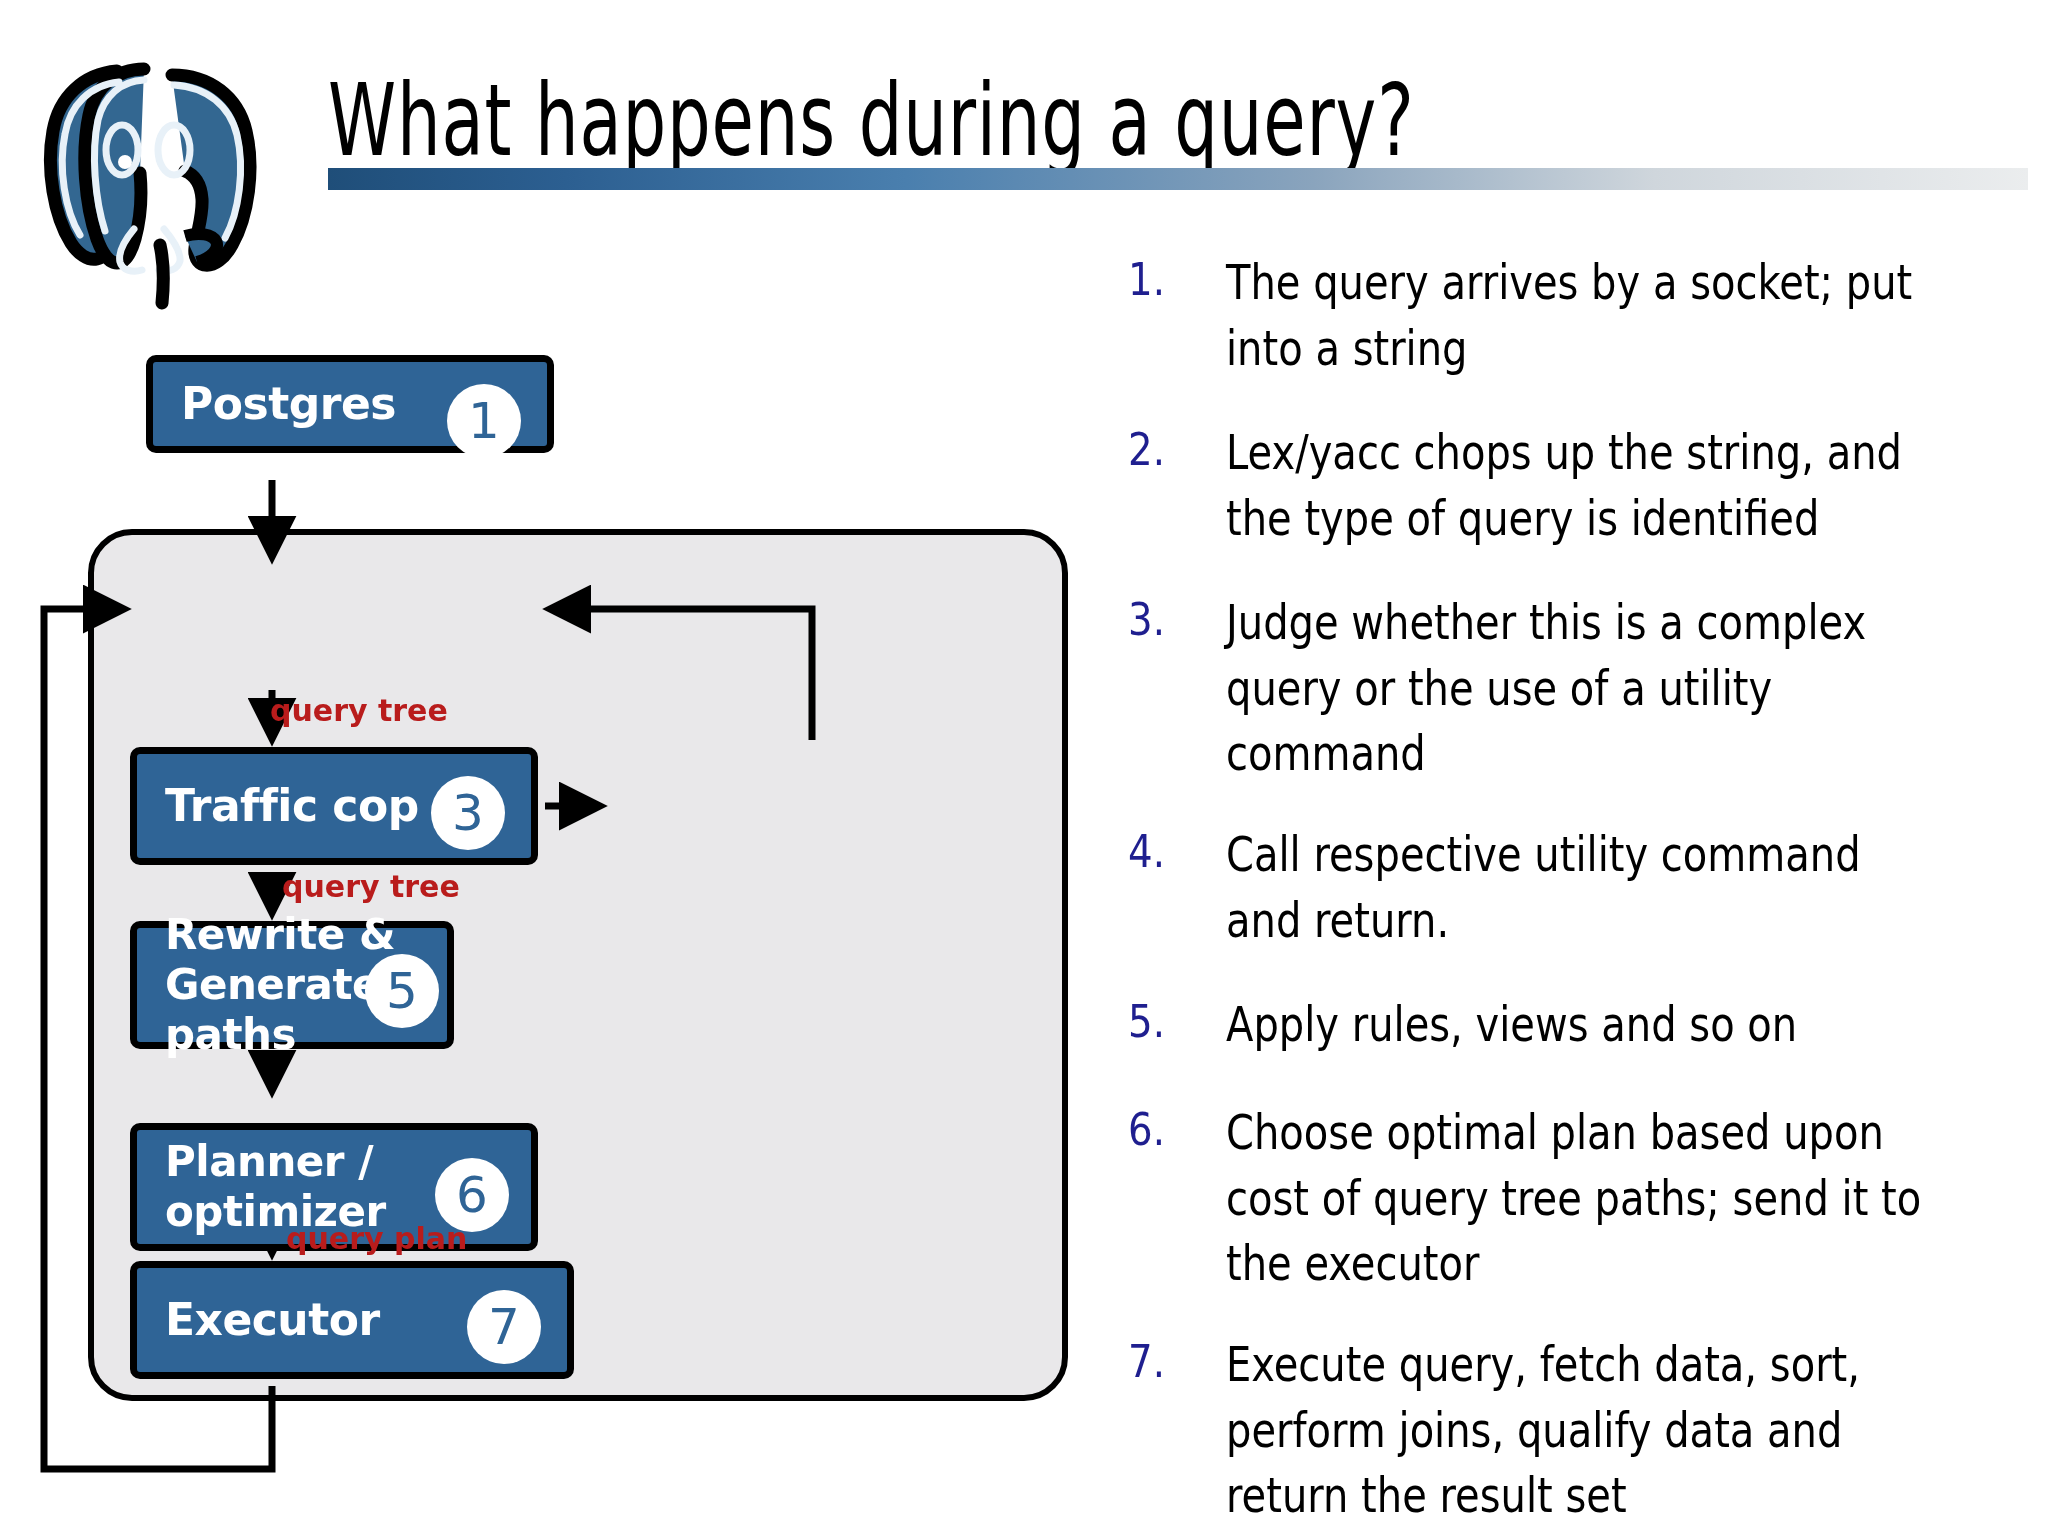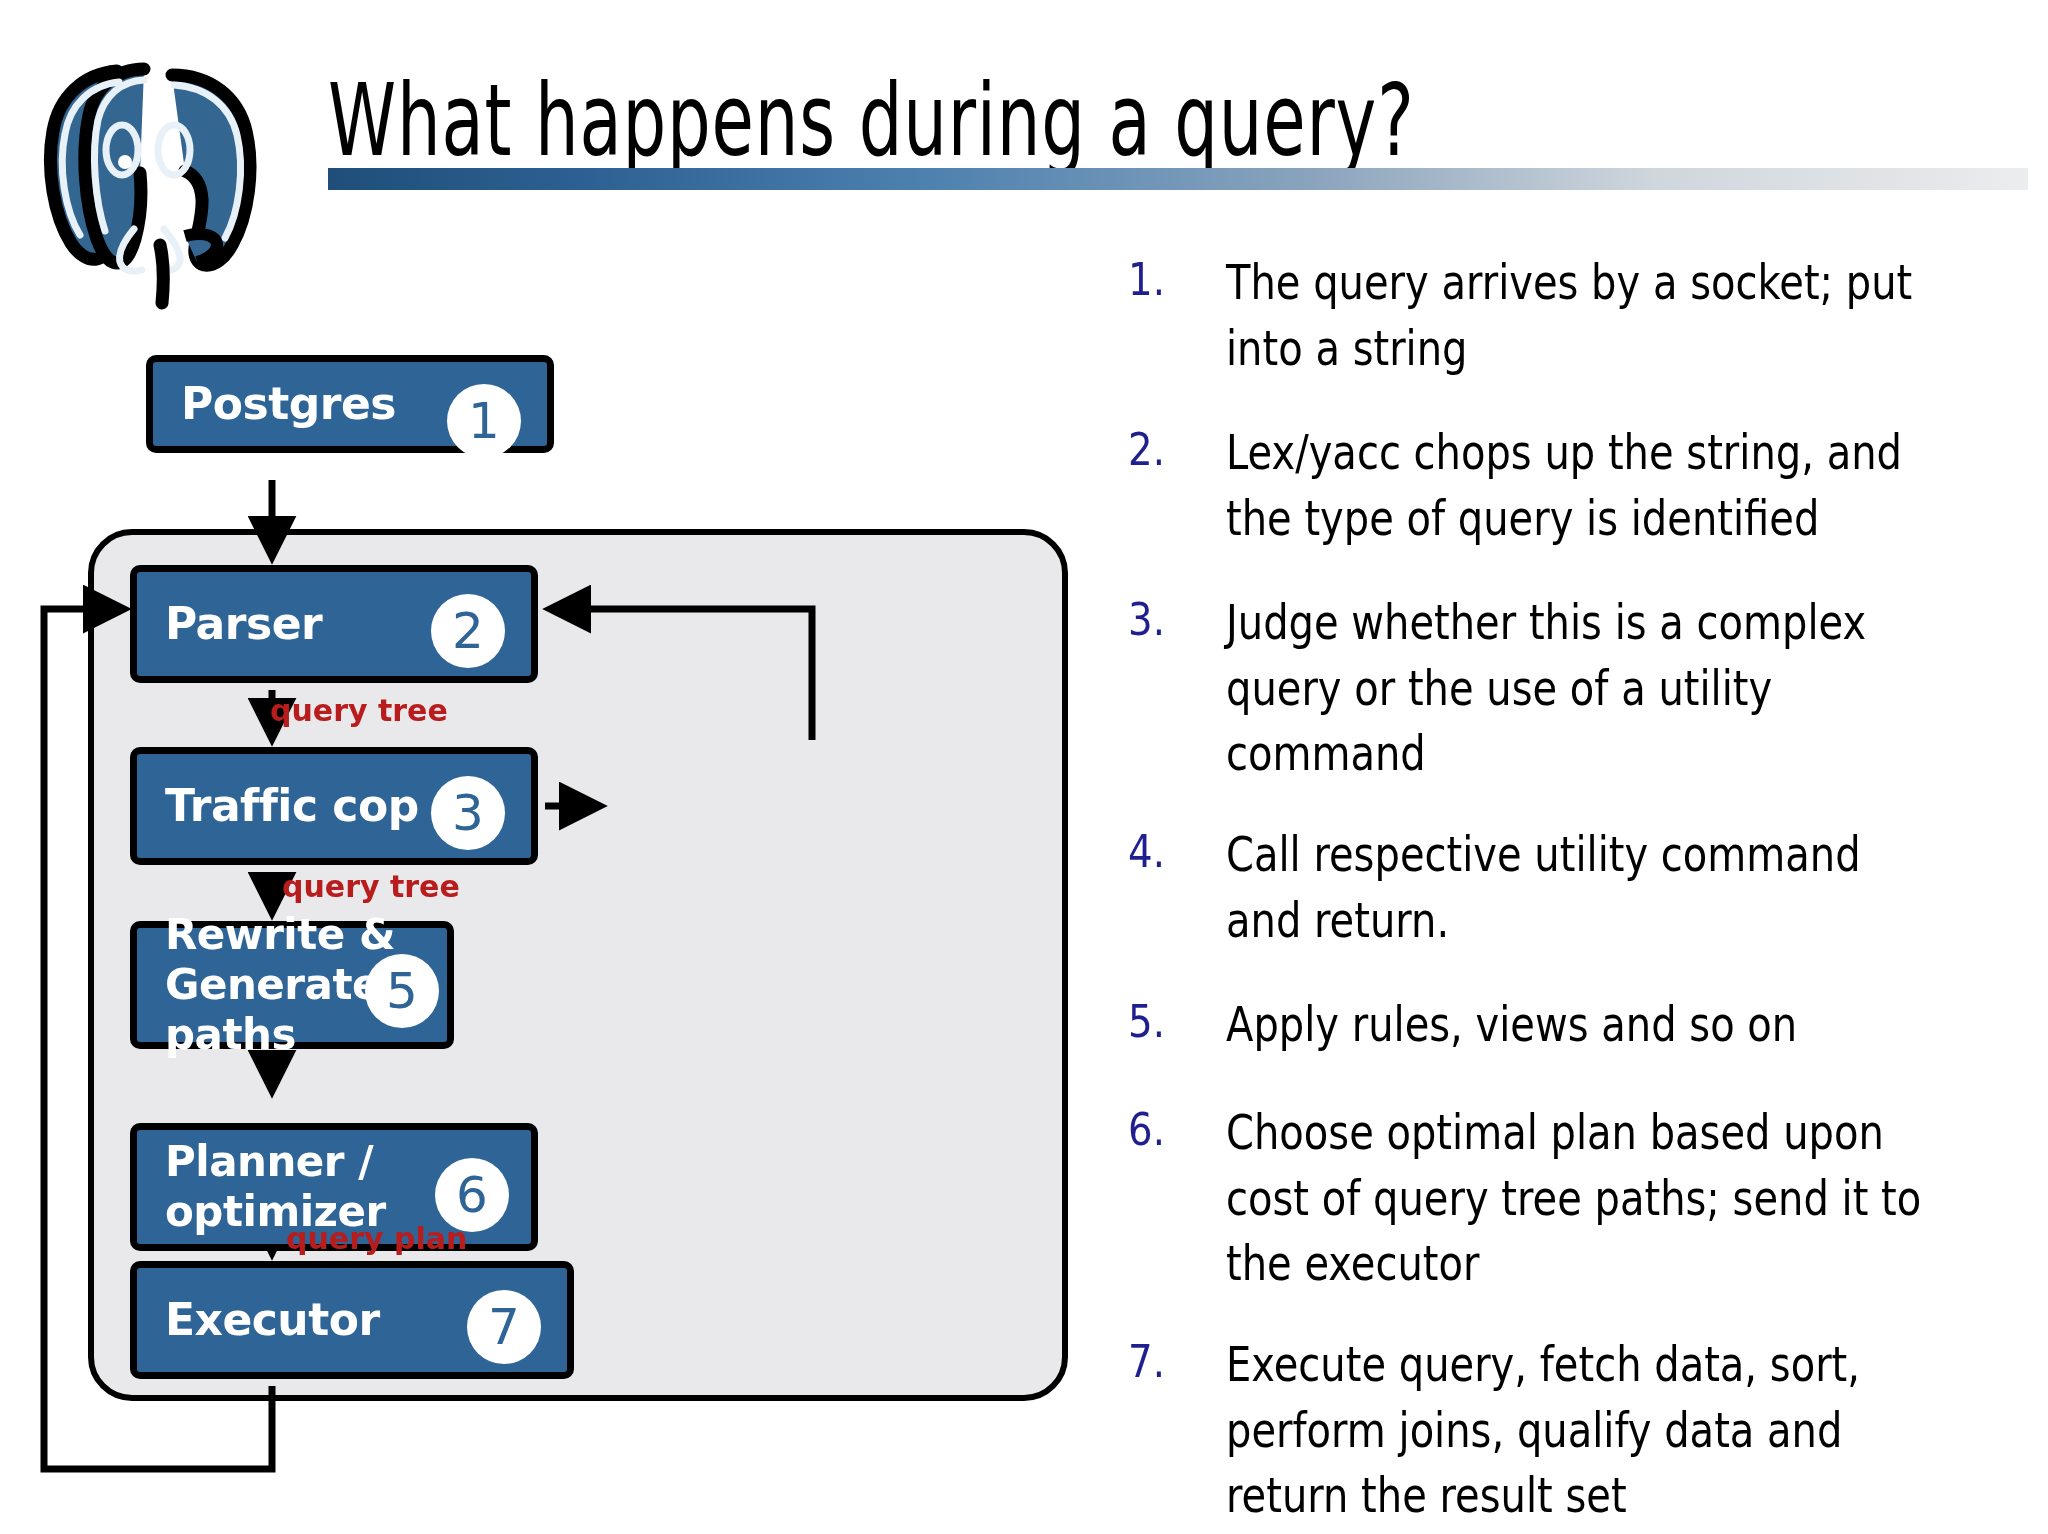--- a/index.html
+++ b/index.html
@@ -188,24 +188,20 @@
 
         <path d="M272 1045 L272 1128 L44 1128 L44 268 L122 268" marker-end="url(#ah)"></path>
       </g>
     </svg>
 
     <div class="node" id="n1">
       <span class="label">Postgres</span>
       <span class="badge">1</span>
     </div>
 
-    <div class="node" id="n2">
-      <span class="label">Parser</span>
-      <span class="badge">2</span>
-    </div>
 
     <div class="node" id="n3">
       <span class="label">Traffic cop</span>
       <span class="badge">3</span>
     </div>
 
 
     <div class="node" id="n5">
       <span class="label">Rewrite &amp;
 Generate paths</span>

